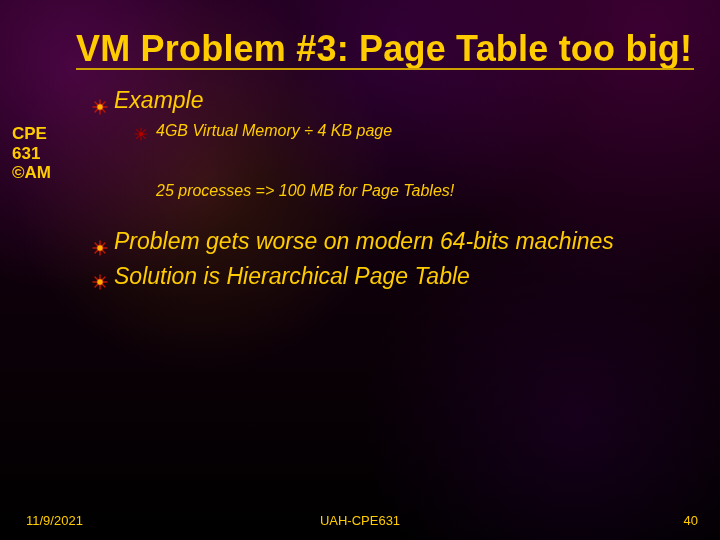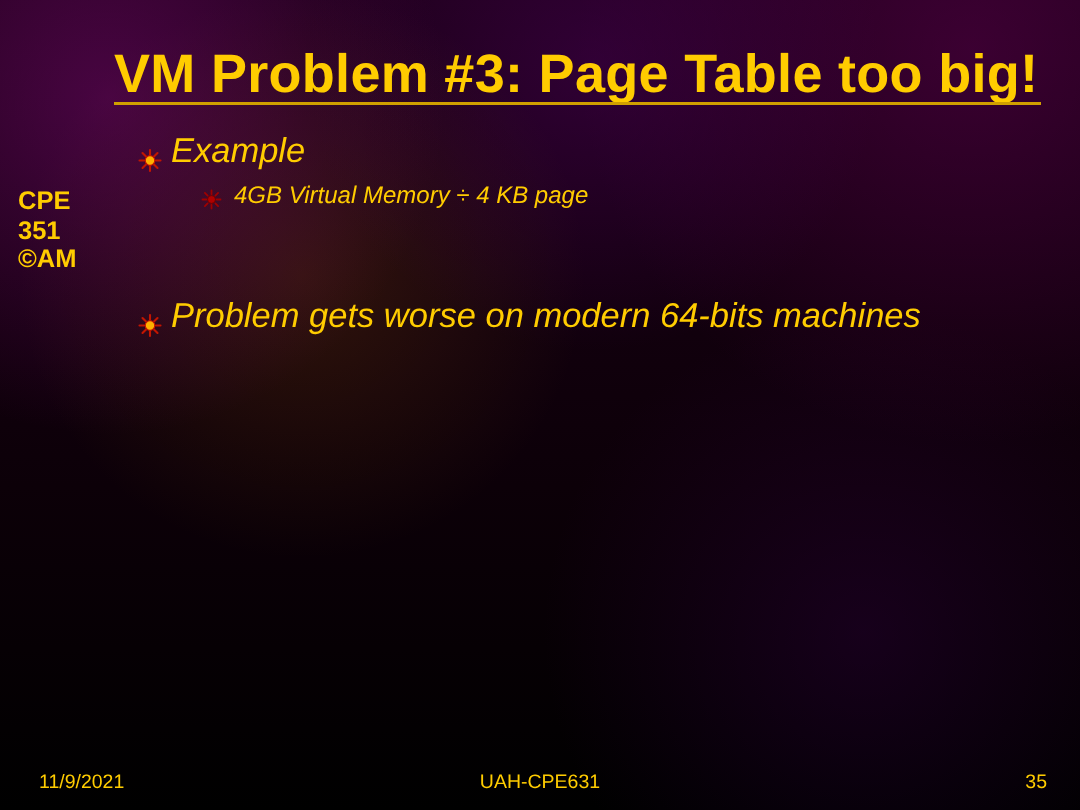--- a/index.html
+++ b/index.html
@@ -97,21 +97,21 @@
 </head>
 <body>
 
 <div class="slide">
 
   <div class="title">VM Problem #3: Page Table too big!</div>
   <div class="title-underline"></div>
 
   <div class="sidebar">
     <span class="line1">CPE</span>
-    <span class="line2">351</span>
+    <span class="line2">631</span>
     <span class="line2"><span class="copy">©</span><span>AM</span></span>
   </div>
 
   <div class="body">
 
     <div class="lvl1">
       <span class="bullet-wrap">
         <svg viewBox="0 0 16 16" width="16" height="16">
           <g stroke="#c21500" stroke-width="1.4" stroke-linecap="round">
             <line x1="8" y1="1" x2="8" y2="4"></line>
@@ -141,43 +141,62 @@
               <line x1="9.6" y1="9.6" x2="11.4" y2="11.4"></line>
             <line x1="2.6" y1="11.4" x2="4.4" y2="9.6"></line>
               <line x1="9.6" y1="4.4" x2="11.4" y2="2.6"></line>
           </g>
           <circle cx="7" cy="7" r="2.6" fill="#b00000" stroke="#700000" stroke-width="0.6"></circle>
         </svg>
       </span>
       <span>4GB Virtual Memory ÷ 4 KB page</span><br>
       <br>
       <br>
-    </div>
-
-    <div class="lvl1" style="margin-top:15px;">
+      <span>25 processes =&gt; 100 MB for Page Tables!</span>
+    </div>
+
+    <div class="lvl1" style="margin-top:26px;">
       <span class="bullet-wrap">
         <svg viewBox="0 0 16 16" width="16" height="16">
           <g stroke="#c21500" stroke-width="1.4" stroke-linecap="round">
             <line x1="8" y1="1" x2="8" y2="4"></line>
               <line x1="8" y1="12" x2="8" y2="15"></line>
             <line x1="1" y1="8" x2="4" y2="8"></line>
               <line x1="12" y1="8" x2="15" y2="8"></line>
             <line x1="3" y1="3" x2="5.2" y2="5.2"></line>
               <line x1="10.8" y1="10.8" x2="13" y2="13"></line>
             <line x1="3" y1="13" x2="5.2" y2="10.8"></line>
               <line x1="10.8" y1="5.2" x2="13" y2="3"></line>
           </g>
           <circle cx="8" cy="8" r="3.2" fill="#ffb000" stroke="#c21500" stroke-width="0.8"></circle>
         </svg>
       </span>
       <span>Problem gets worse on modern 64-bits machines</span>
     </div>
 
+    <div class="lvl1">
+      <span class="bullet-wrap">
+        <svg viewBox="0 0 16 16" width="16" height="16">
+          <g stroke="#c21500" stroke-width="1.4" stroke-linecap="round">
+            <line x1="8" y1="1" x2="8" y2="4"></line>
+              <line x1="8" y1="12" x2="8" y2="15"></line>
+            <line x1="1" y1="8" x2="4" y2="8"></line>
+              <line x1="12" y1="8" x2="15" y2="8"></line>
+            <line x1="3" y1="3" x2="5.2" y2="5.2"></line>
+              <line x1="10.8" y1="10.8" x2="13" y2="13"></line>
+            <line x1="3" y1="13" x2="5.2" y2="10.8"></line>
+              <line x1="10.8" y1="5.2" x2="13" y2="3"></line>
+          </g>
+          <circle cx="8" cy="8" r="3.2" fill="#ffb000" stroke="#c21500" stroke-width="0.8"></circle>
+        </svg>
+      </span>
+      <span>Solution is Hierarchical Page Table</span>
+    </div>
 
   </div>
 
   <div class="footer">
     <span class="date">11/9/2021</span>
     <span class="center">UAH-CPE631</span>
-    <span class="num">35</span>
+    <span class="num">40</span>
   </div>
 
 </div>
 
 </body></html>

